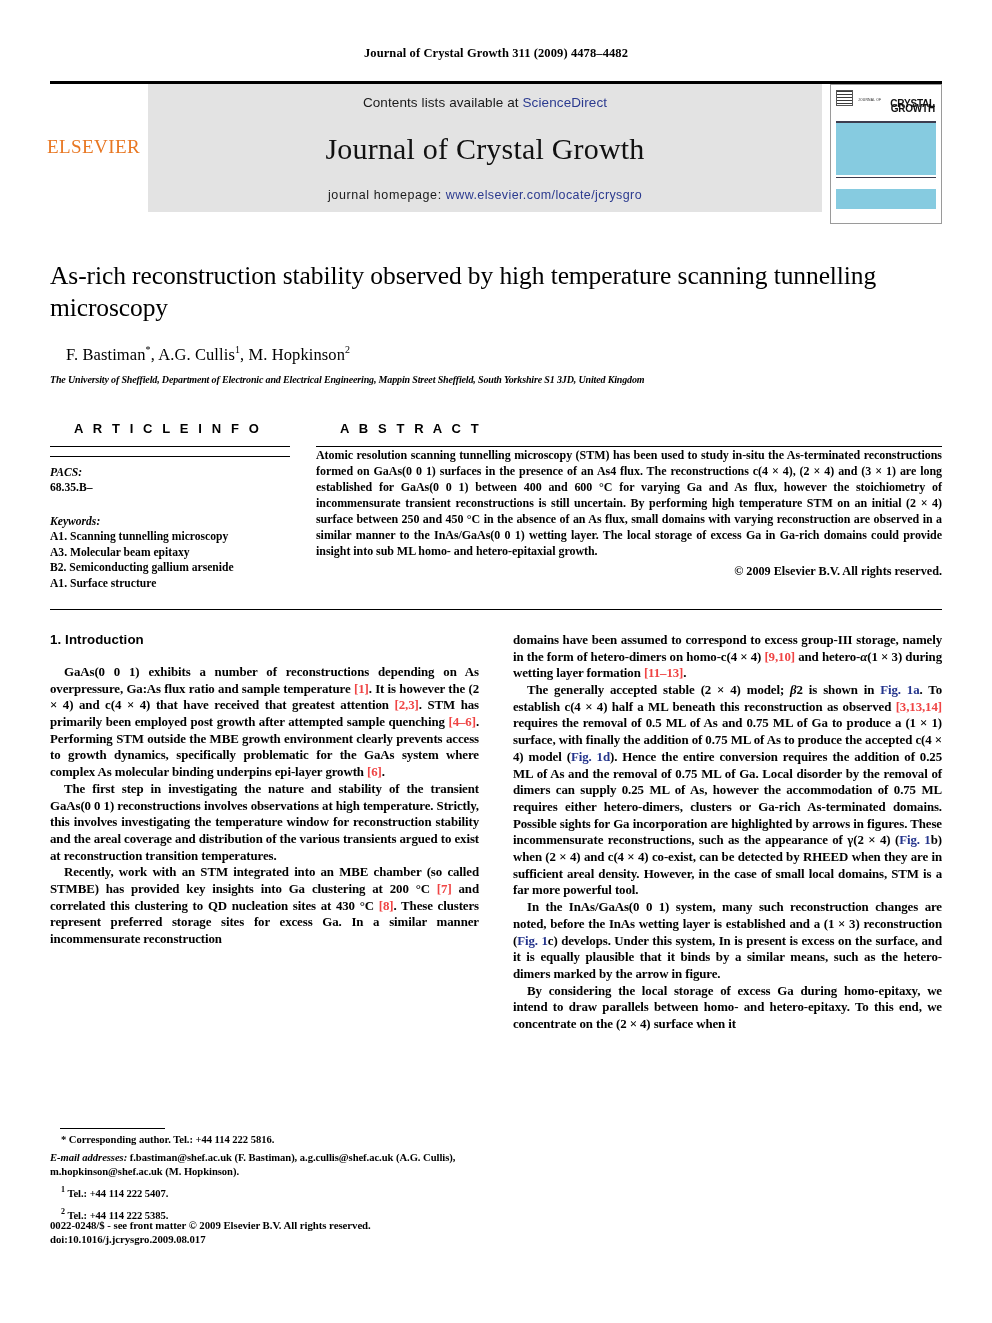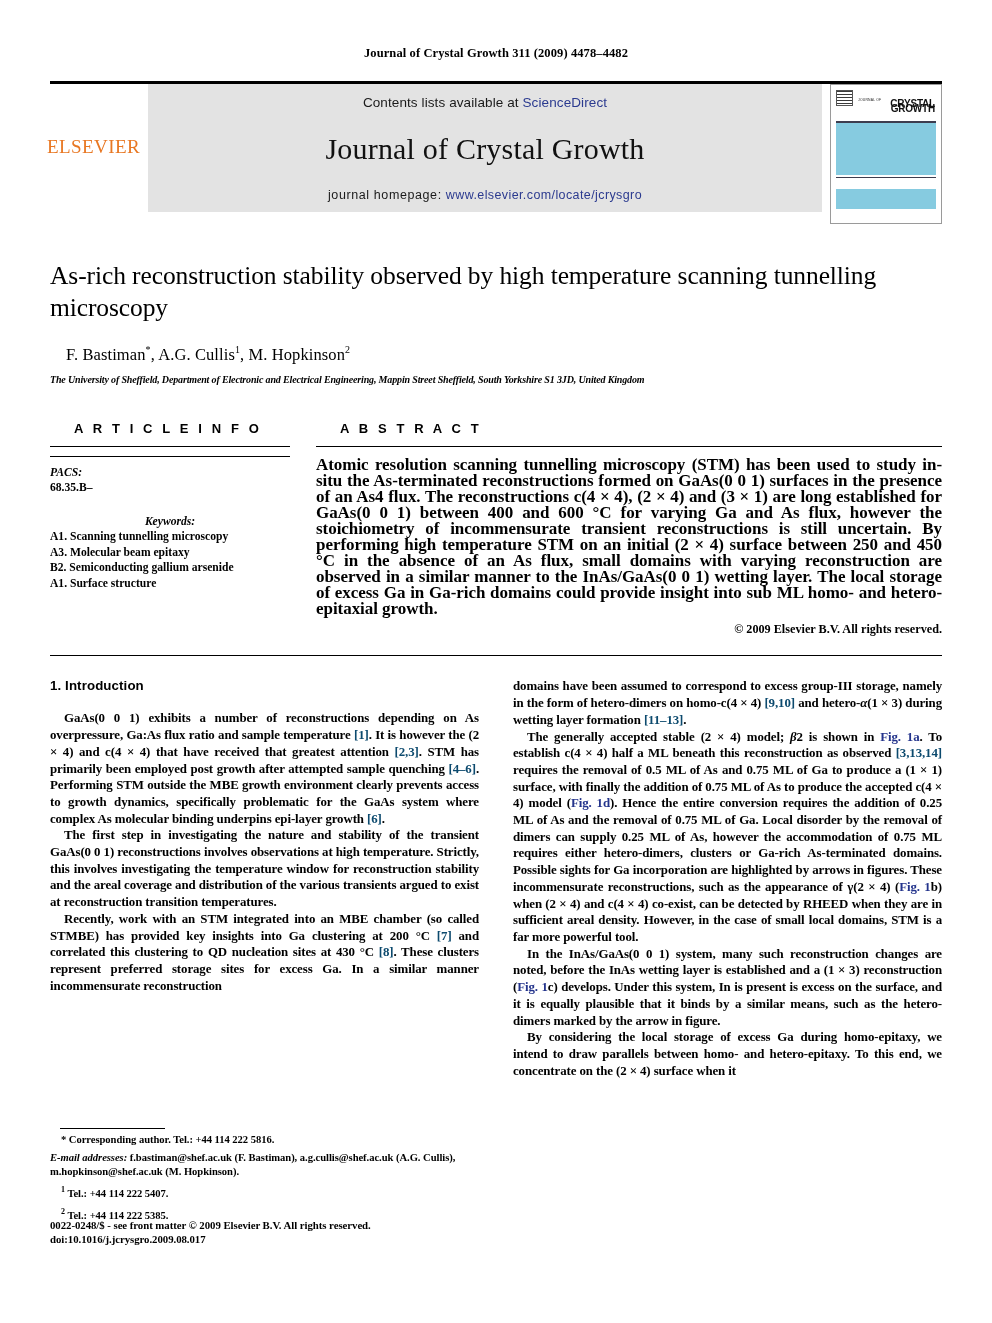--- a/index.html
+++ b/index.html
@@ -251,26 +251,25 @@
     font-weight: bold;
   }
   .pacs-block .ital { font-style: italic; }
   .kw-block {
     margin-top: 19px;
     font-family: "Liberation Serif", serif;
     font-size: 11.6px;
     line-height: 15.4px;
     font-weight: bold;
   }
-  .kw-block .ital { font-style: italic; text-align: center; }
+  .kw-block .ital { font-style: italic; }
 
   .abstract-text {
-    margin-top: 10px;
-    font-family: "Liberation Serif", serif;
-    font-size: 17px;
+    font-family: "Liberation Serif", serif;
+    font-size: 12px;
     line-height: 16.1px;
     text-align: justify;
     font-weight: bold;
     letter-spacing: -0.05px;
   }
   .copyright {
     margin-top: 5px;
     text-align: right;
     font-family: "Liberation Serif", serif;
     font-size: 12.2px;
@@ -301,21 +300,21 @@
     margin: 0;
     font-family: "Liberation Serif", serif;
     font-size: 12.9px;
     line-height: 16.7px;
     text-align: justify;
     font-weight: bold;
     letter-spacing: -0.1px;
     text-indent: 14px;
   }
   p.body.noindent { text-indent: 0; }
-  .ref-link { color: #0c4a6e; }
+  .ref-link { color: #ef4444; }
   .fig-link { color: #24348c; }
 
   
   .footnotes {
     position: absolute;
     left: 50px;
     top: 1128px;
     width: 429px;
   }
   .fn-rule {

